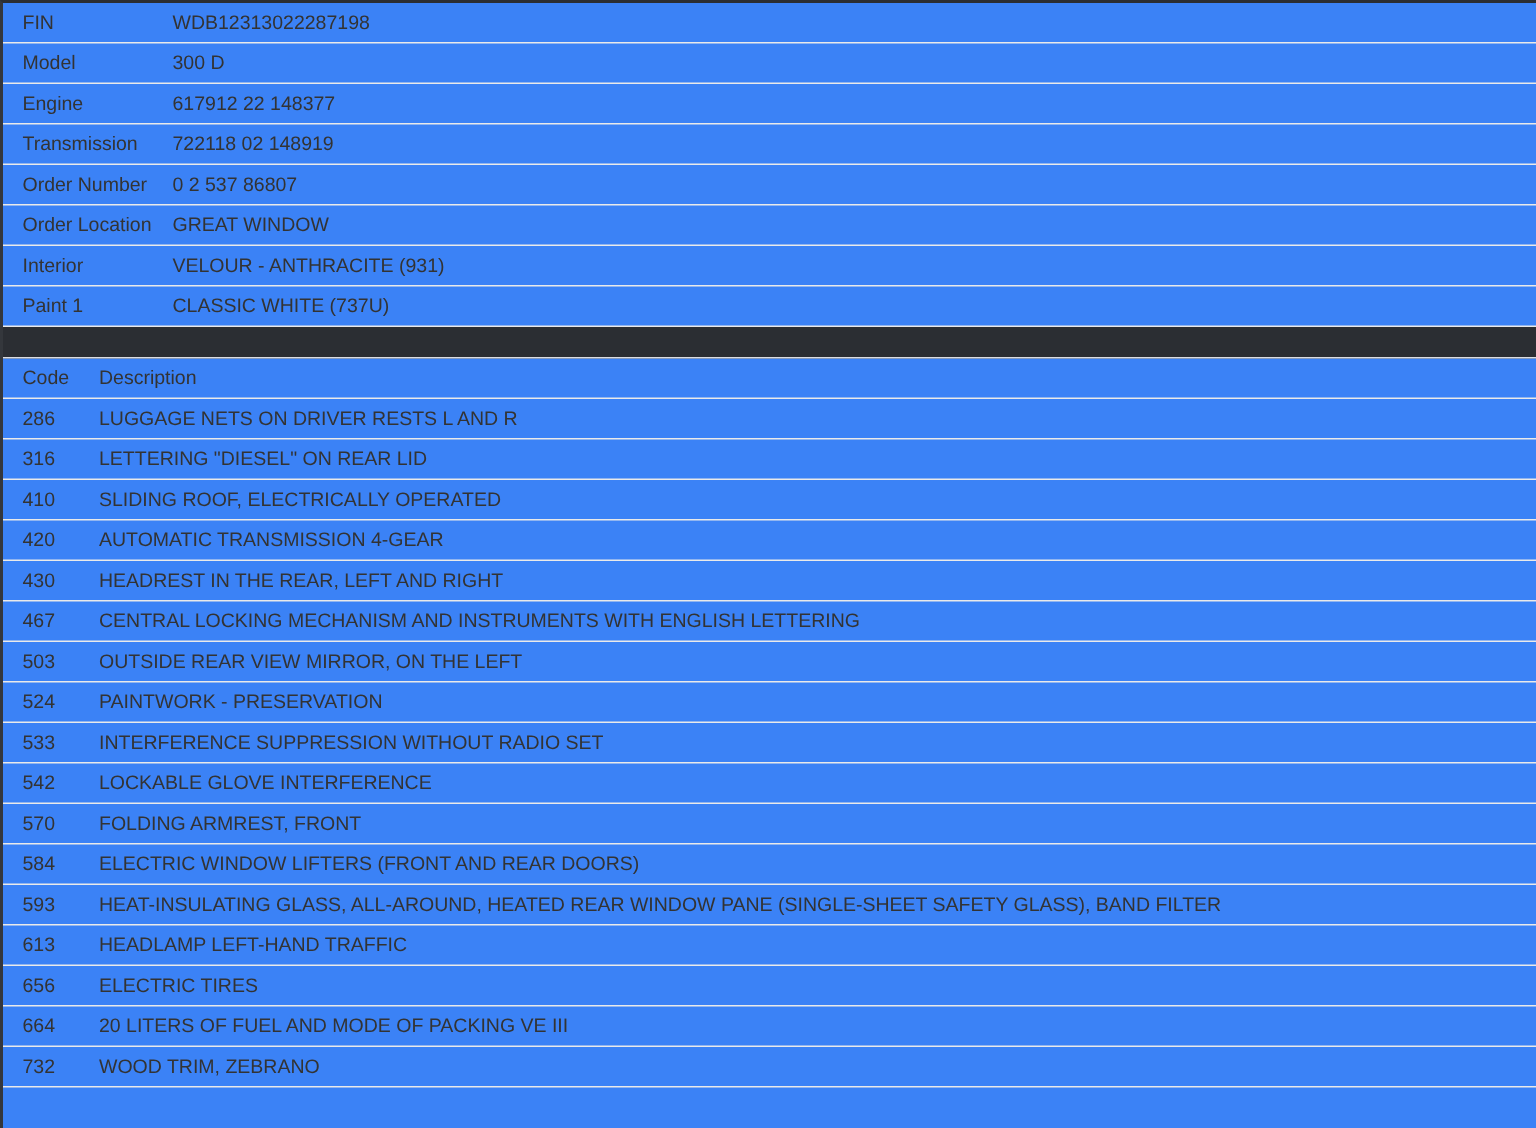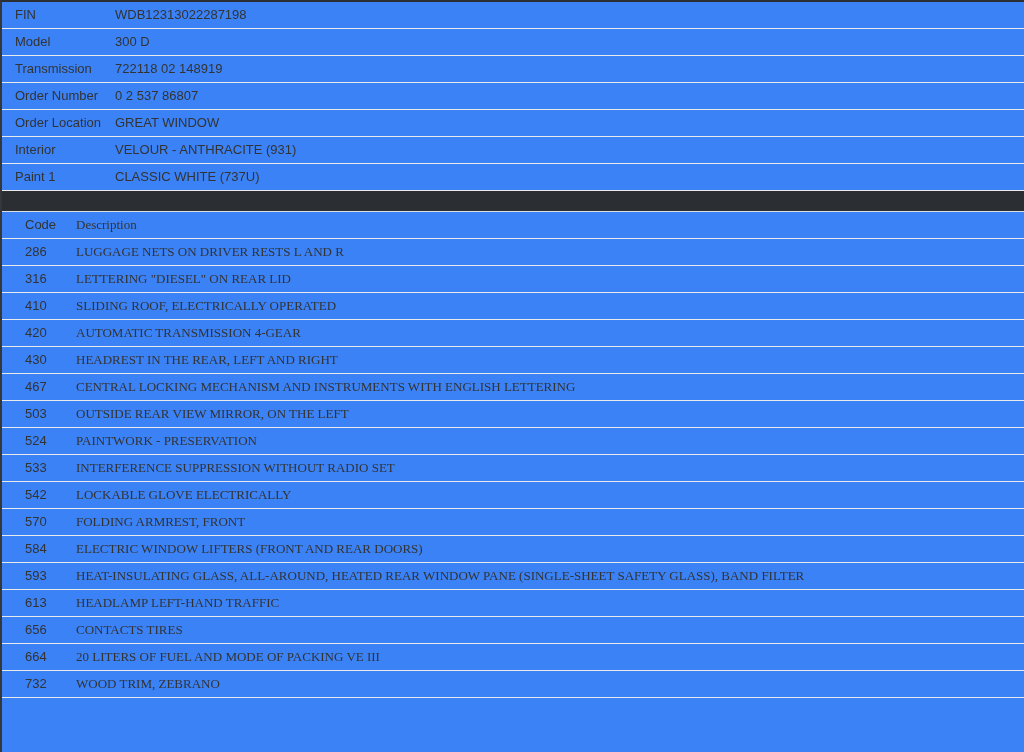--- a/index.html
+++ b/index.html
@@ -40,54 +40,57 @@
     background: #2b2e33;
     box-sizing: border-box;
     border-bottom: 1px solid #dcdee2;
   }
   .option-row {
     display: flex;
     height: 27px;
     line-height: 26px;
     box-sizing: border-box;
     border-bottom: 1px solid #eaeaea;
-    padding-left: 23px;
+    padding-left: 13px;
     font-size: 13px;
     color: #333333;
     white-space: nowrap;
   }
   .option-row.header {
     font-weight: 500;
   }
   .option-code {
     width: 51px;
     flex: 0 0 auto;
   }
   .option-desc {
     flex: 1 1 auto;
-    font-family: Liberation Serif, serif;
   }
 </style>
 </head>
 <body>
 
 <div class="datacard">
 
   <section class="spec-table">
 
       <div class="spec-row">
         <div class="spec-label">FIN</div>
         <div class="spec-value">WDB12313022287198</div>
       </div>
 
       <div class="spec-row">
         <div class="spec-label">Model</div>
         <div class="spec-value">300 D</div>
       </div>
 
+      <div class="spec-row">
+        <div class="spec-label">Engine</div>
+        <div class="spec-value">617912 22 148377</div>
+      </div>
 
       <div class="spec-row">
         <div class="spec-label">Transmission</div>
         <div class="spec-value">722118 02 148919</div>
       </div>
 
       <div class="spec-row">
         <div class="spec-label">Order Number</div>
         <div class="spec-value">0 2 537 86807</div>
       </div>
@@ -157,21 +160,21 @@
           <div class="option-desc">PAINTWORK - PRESERVATION</div>
         </div>
 
         <div class="option-row">
           <div class="option-code">533</div>
           <div class="option-desc">INTERFERENCE SUPPRESSION WITHOUT RADIO SET</div>
         </div>
 
         <div class="option-row">
           <div class="option-code">542</div>
-          <div class="option-desc">LOCKABLE GLOVE ELECTRICALLY</div>
+          <div class="option-desc">LOCKABLE GLOVE INTERFERENCE</div>
         </div>
 
         <div class="option-row">
           <div class="option-code">570</div>
           <div class="option-desc">FOLDING ARMREST, FRONT</div>
         </div>
 
         <div class="option-row">
           <div class="option-code">584</div>
           <div class="option-desc">ELECTRIC WINDOW LIFTERS (FRONT AND REAR DOORS)</div>
@@ -182,21 +185,21 @@
           <div class="option-desc">HEAT-INSULATING GLASS, ALL-AROUND, HEATED REAR WINDOW PANE (SINGLE-SHEET SAFETY GLASS), BAND FILTER</div>
         </div>
 
         <div class="option-row">
           <div class="option-code">613</div>
           <div class="option-desc">HEADLAMP LEFT-HAND TRAFFIC</div>
         </div>
 
         <div class="option-row">
           <div class="option-code">656</div>
-          <div class="option-desc">CONTACTS TIRES</div>
+          <div class="option-desc">ELECTRIC TIRES</div>
         </div>
 
         <div class="option-row">
           <div class="option-code">664</div>
           <div class="option-desc">20 LITERS OF FUEL AND MODE OF PACKING VE III</div>
         </div>
 
         <div class="option-row">
           <div class="option-code">732</div>
           <div class="option-desc">WOOD TRIM, ZEBRANO</div>

